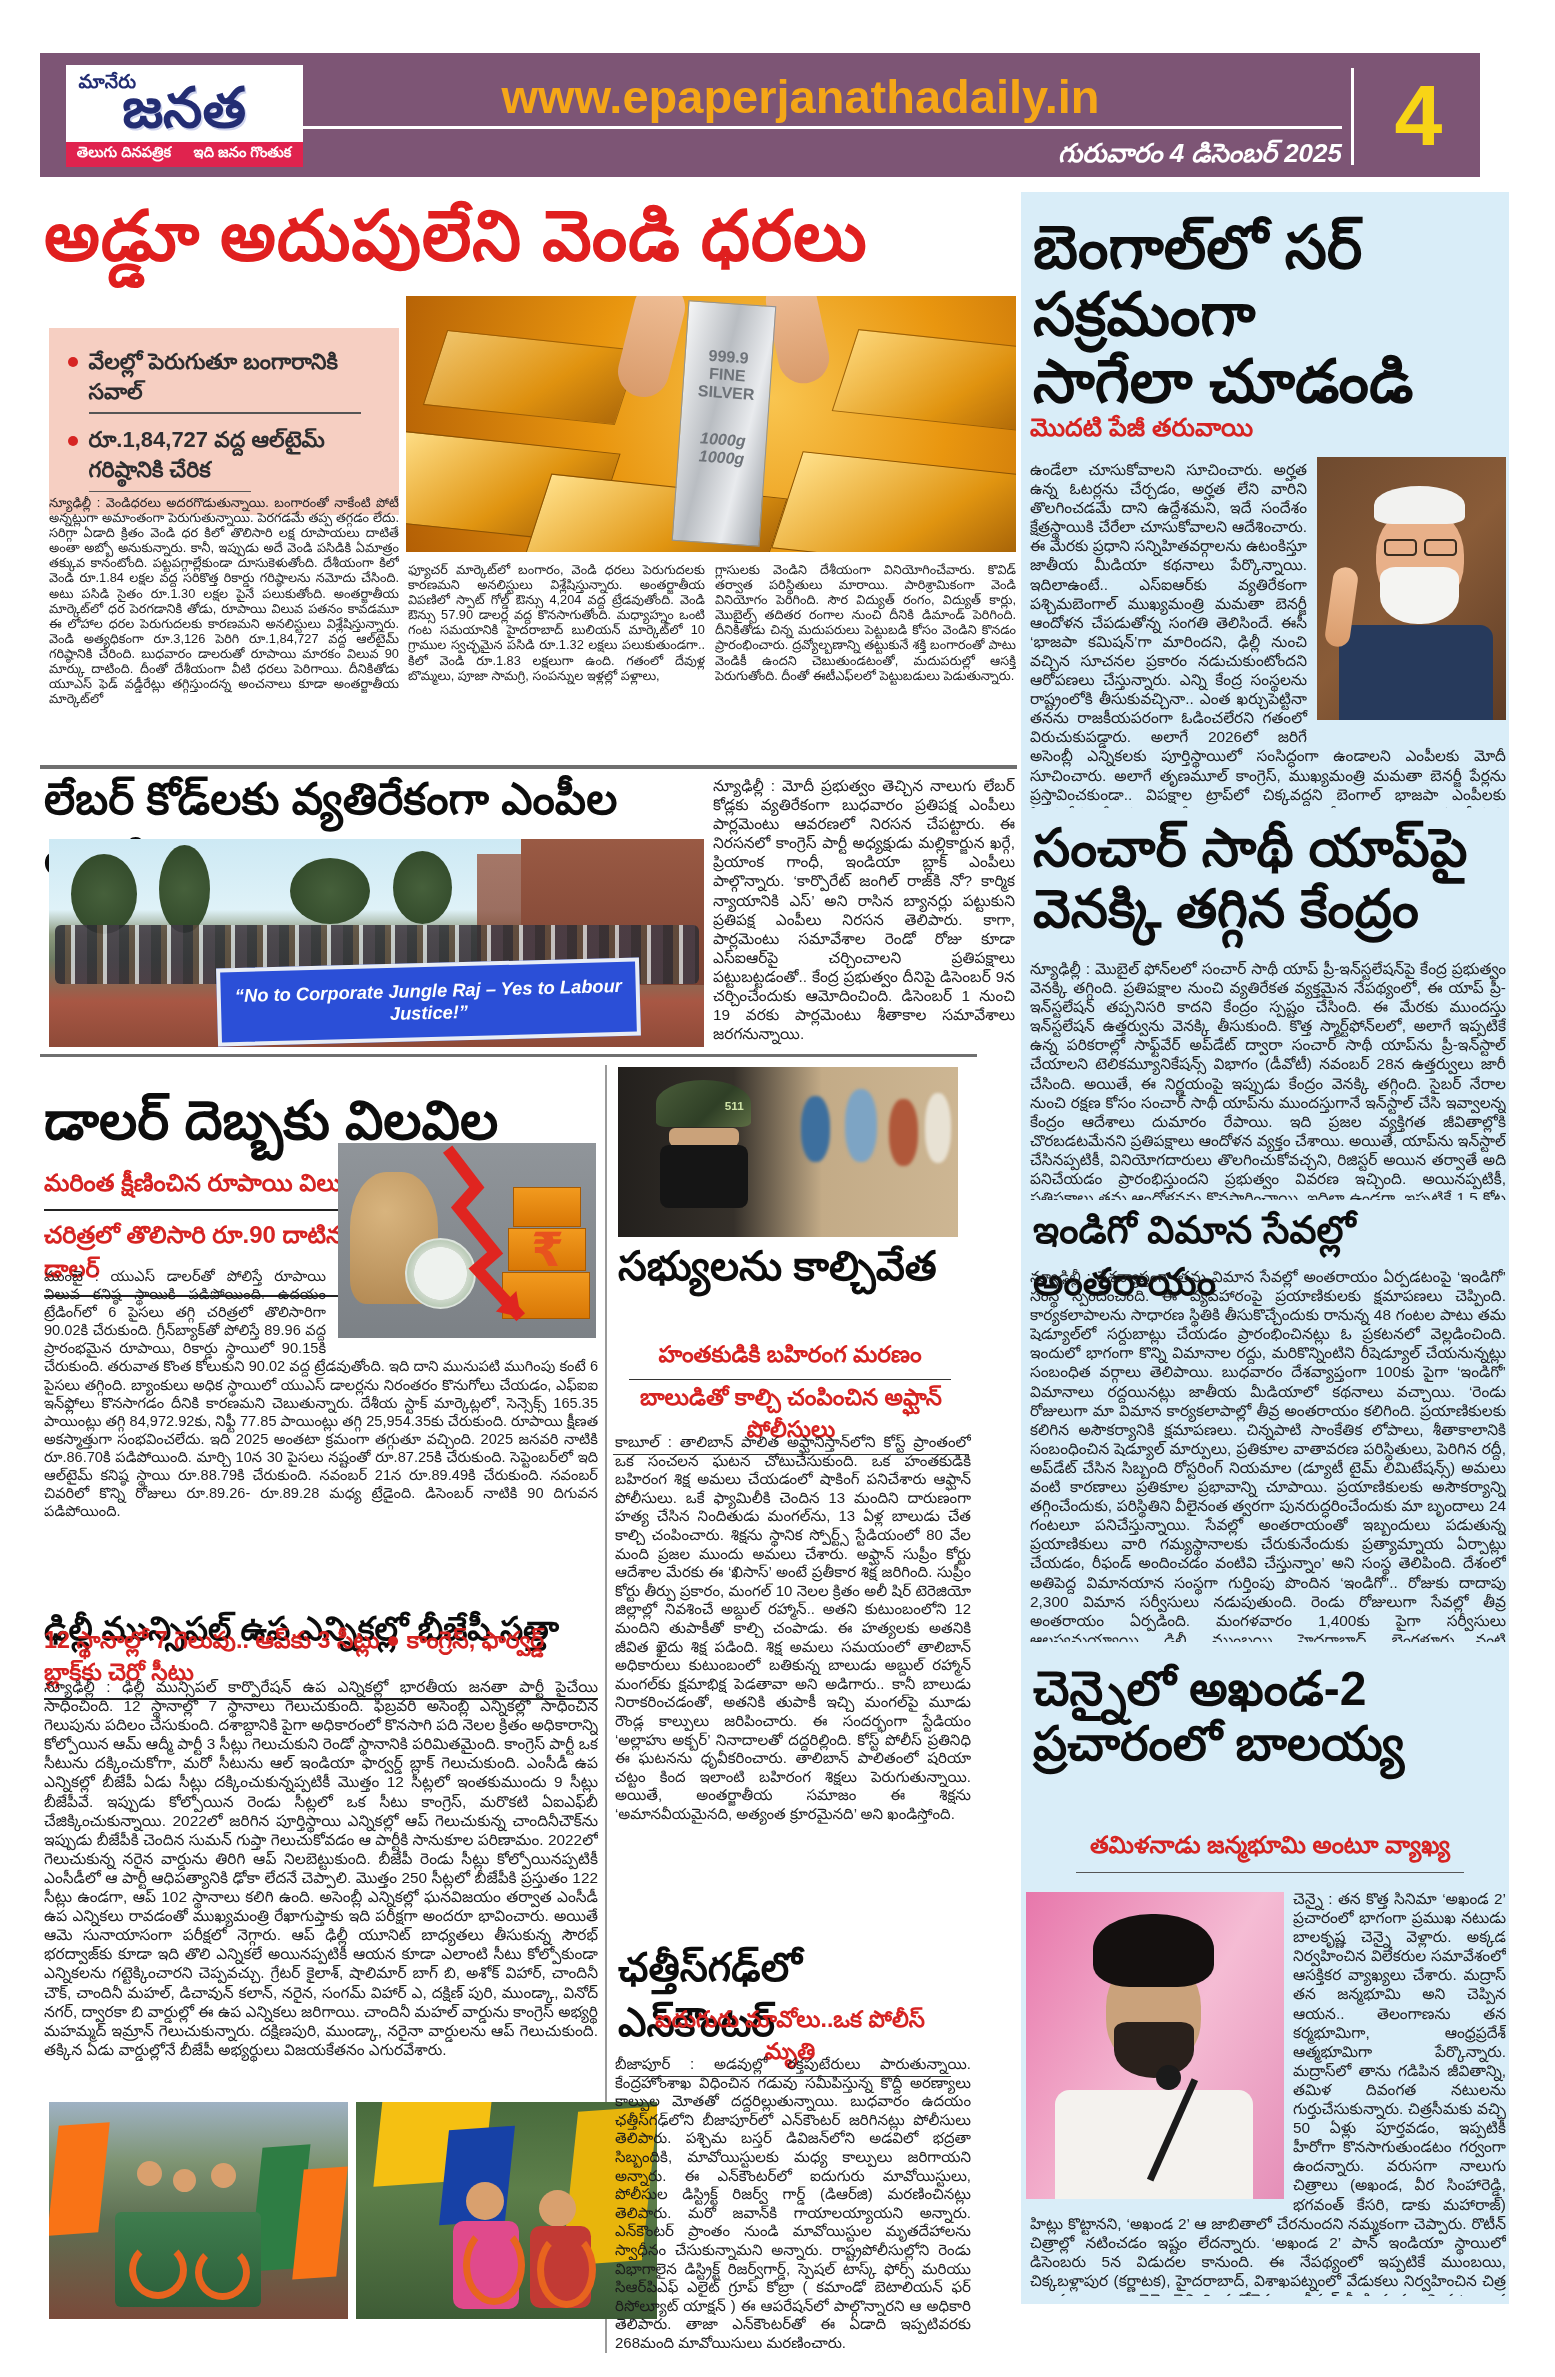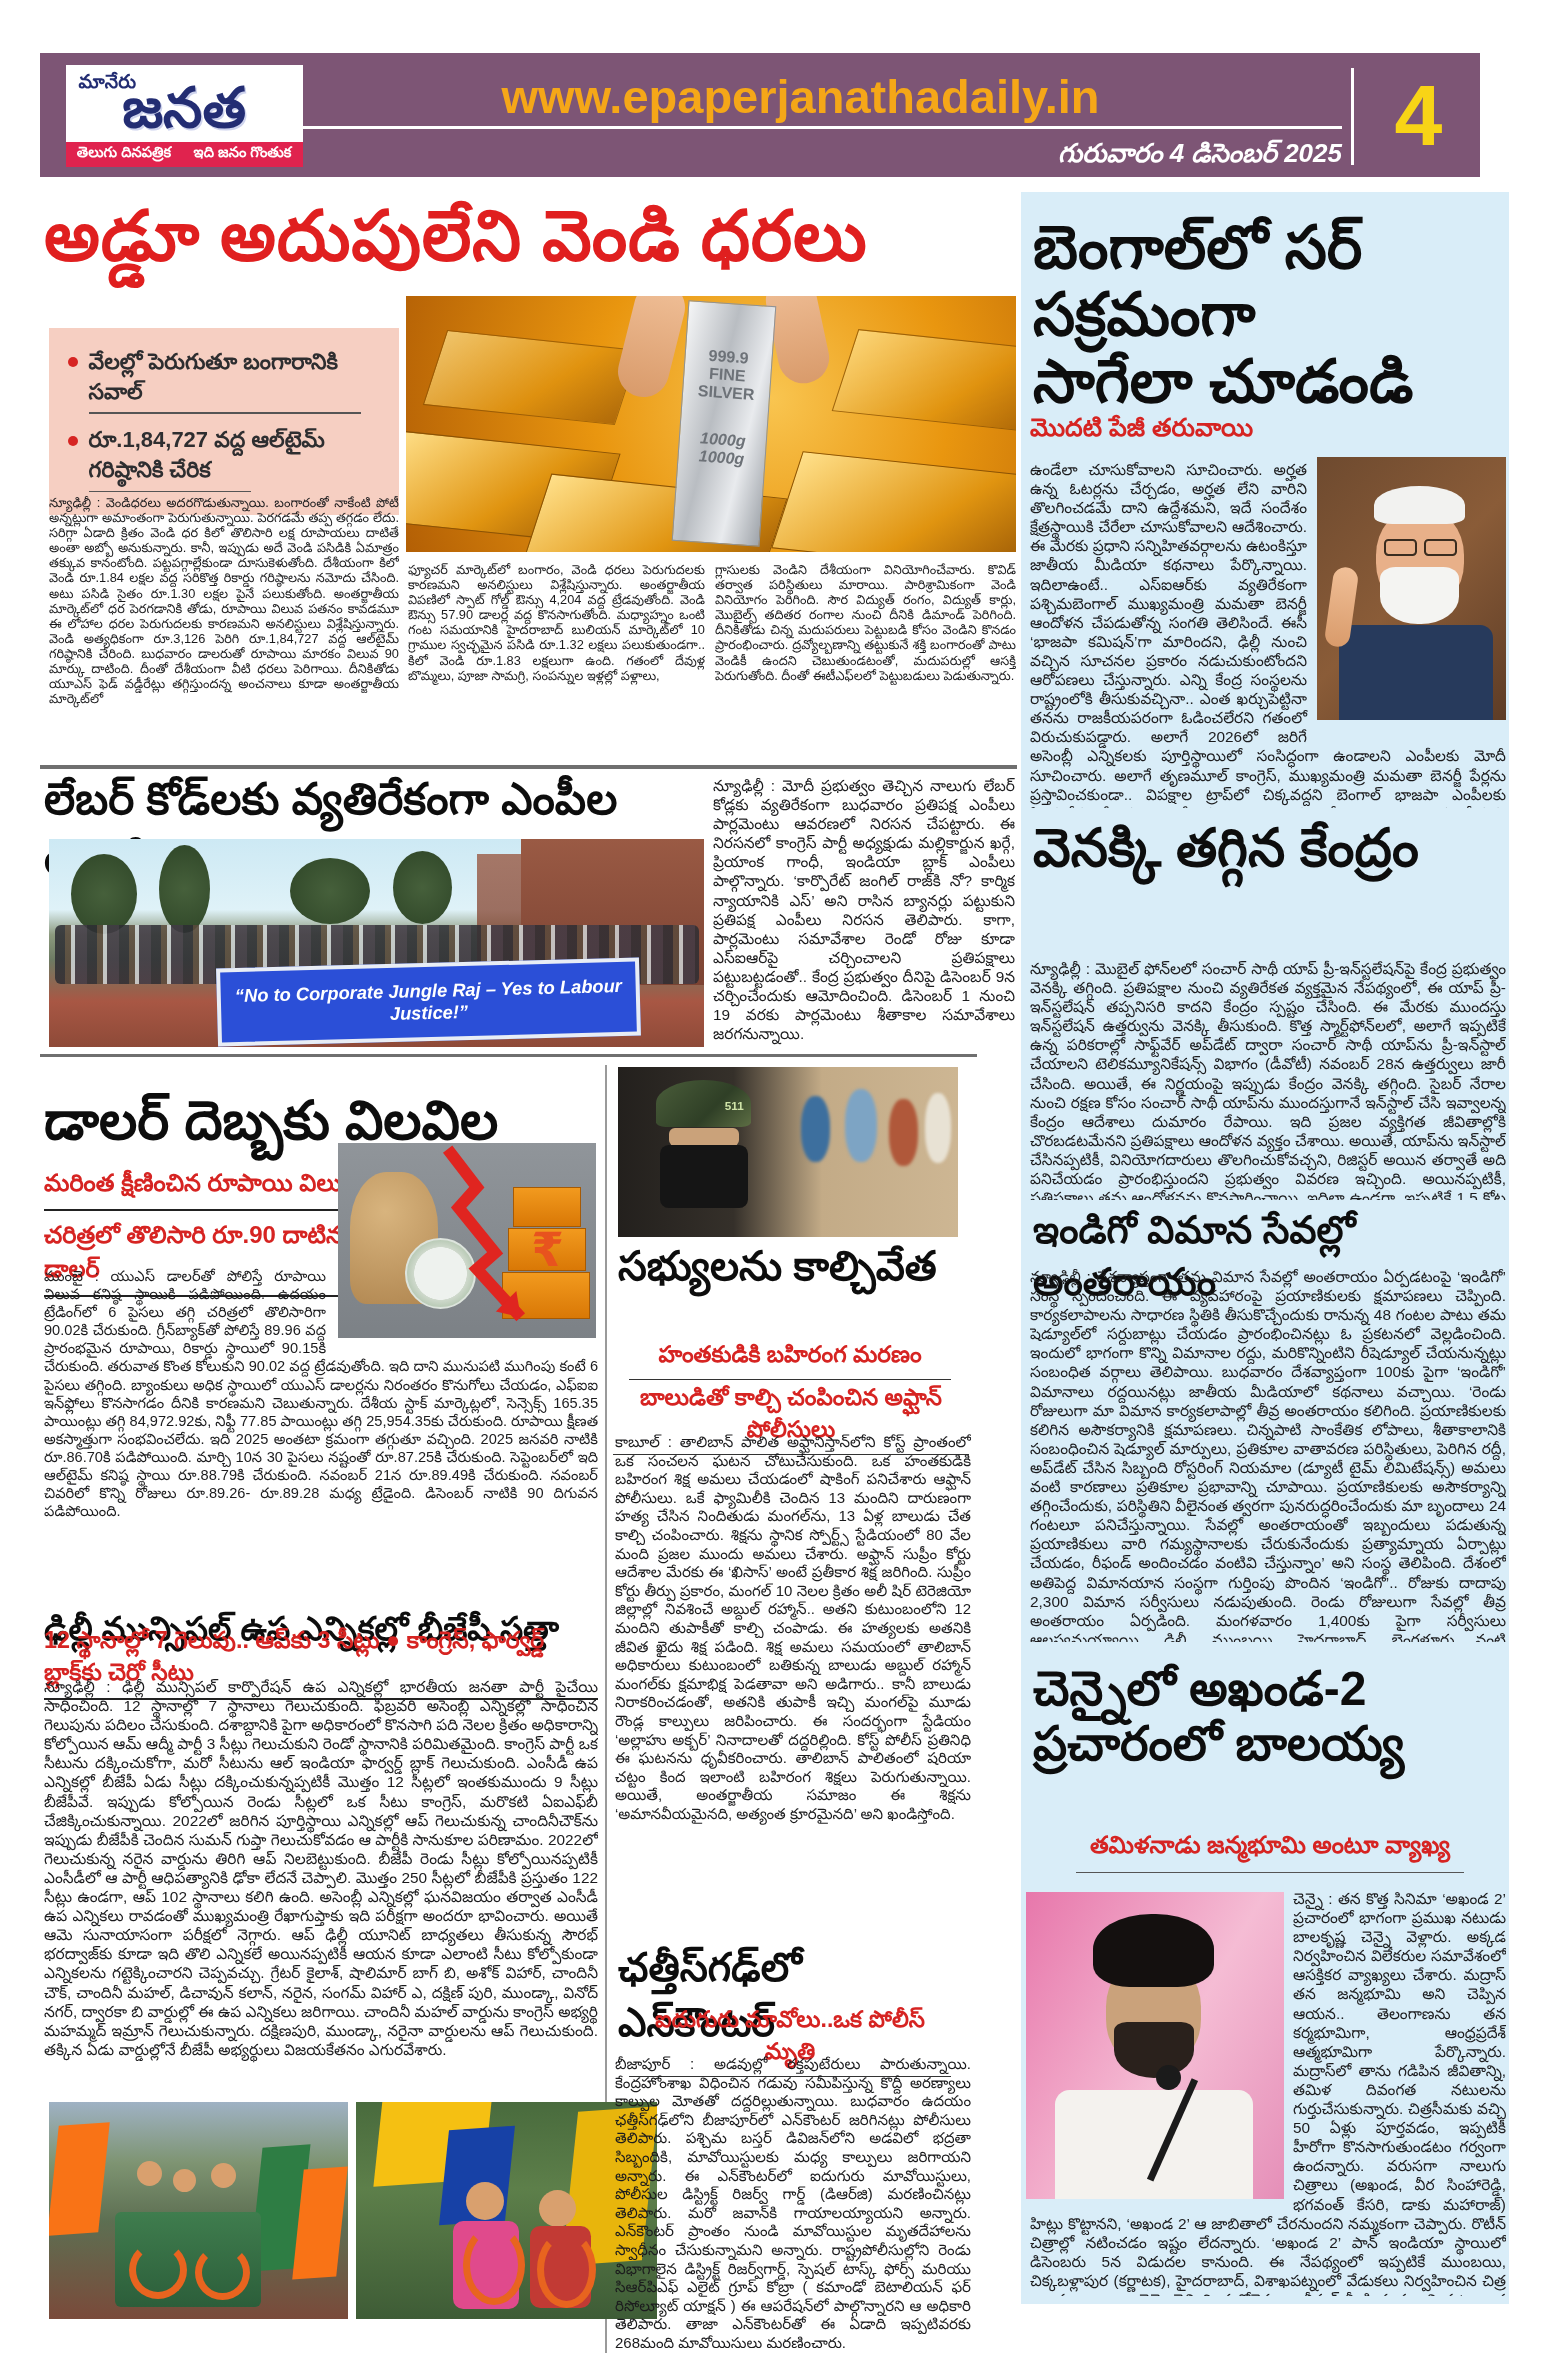--- a/index.html
+++ b/index.html
@@ -247,20 +247,21 @@
     <div style="position:absolute;left:107px;top:82px;width:29px;height:13px;border:2.2px solid #3a2d20;border-radius:4.4px;"></div>
     <div class="finger" style="left:11.7px;top:110px;width:25px;height:80px;transform:rotate(8deg);"></div>
   </div>
 
   <div class="abs bt" style="left:1030px;top:460px;width:476px;height:348px;font-size:15.4px;">
     <div style="float:right;width:199px;height:269px;"></div>
     <span>ఉండేలా చూసుకోవాలని సూచించారు. అర్హత ఉన్న ఓటర్లను చేర్చడం, అర్హత లేని వారిని తొలగించడమే దాని ఉద్దేశమని, ఇదే సందేశం క్షేత్రస్థాయికి చేరేలా చూసుకోవాలని ఆదేశించారు. ఈ మేరకు ప్రధాని సన్నిహితవర్గాలను ఉటంకిస్తూ జాతీయ మీడియా కథనాలు పేర్కొన్నాయి. ఇదిలాఉంటే.. ఎస్ఐఆర్‌కు వ్యతిరేకంగా పశ్చిమబెంగాల్ ముఖ్యమంత్రి మమతా బెనర్జీ ఆందోళన చేపడుతోన్న సంగతి తెలిసిందే. ఈసీ ‘భాజపా కమిషన్’గా మారిందని, ఢిల్లీ నుంచి వచ్చిన సూచనల ప్రకారం నడుచుకుంటోందని ఆరోపణలు చేస్తున్నారు. ఎన్ని కేంద్ర సంస్థలను రాష్ట్రంలోకి తీసుకువచ్చినా.. ఎంత ఖర్చుపెట్టినా తనను రాజకీయపరంగా ఓడించలేరని గతంలో విరుచుకుపడ్డారు. అలాగే 2026లో జరిగే అసెంబ్లీ ఎన్నికలకు పూర్తిస్థాయిలో సంసిద్ధంగా ఉండాలని ఎంపీలకు మోదీ సూచించారు. అలాగే తృణమూల్ కాంగ్రెస్, ముఖ్యమంత్రి మమతా బెనర్జీ పేర్లను ప్రస్తావించకుండా.. విపక్షాల ట్రాప్‌లో చిక్కవద్దని బెంగాల్ భాజపా ఎంపీలకు హితబోధ చేశారు. అంతేగాకుండా ఆ రాష్ట్రంలో భాజపా ఎదిగిన తీరును ప్రస్తావించారు. 2011లో అసెంబ్లీలో ముగ్గురు ఎమ్మెల్యేలు మాత్రమే ఉన్నారని గుర్తుచేశారు. 2021లో ఆ సంఖ్య 65కు చేరింది. స్థానిక అంశాలపై ఫీడ్‌బ్యాక్ ఇవ్వాలని ఎంపీలతో పేర్కొన్నారు. కాగా.. కేంద్ర ఎన్నికల సంఘం నిర్వహిస్తోన్న ఎస్ఐఆర్‌ను విపక్షాలు తొలి నుంచి వ్యతిరేకిస్తున్నాయి. ఈ నేపథ్యంలో మోదీ స్పందన వచ్చింది.</span>
   </div>
 
   <div class="abs hl-black" style="left:1033px;top:818px;width:468px;font-size:53px;line-height:1.15;">
+    <div>సంచార్ సాథీ యాప్‌పై</div>
     <div>వెనక్కి తగ్గిన కేంద్రం</div>
   </div>
   <div class="abs bt" style="left:1030px;top:959px;width:476px;height:241px;font-size:15.4px;">న్యూఢిల్లీ : మొబైల్ ఫోన్‌లలో సంచార్ సాథీ యాప్ ప్రీ-ఇన్‌స్టలేషన్‌పై కేంద్ర ప్రభుత్వం వెనక్కి తగ్గింది. ప్రతిపక్షాల నుంచి వ్యతిరేకత వ్యక్తమైన నేపథ్యంలో, ఈ యాప్ ప్రీ-ఇన్‌స్టలేషన్ తప్పనిసరి కాదని కేంద్రం స్పష్టం చేసింది. ఈ మేరకు ముందస్తు ఇన్‌స్టలేషన్ ఉత్తర్వును వెనక్కి తీసుకుంది. కొత్త స్మార్ట్‌ఫోన్‌లలో, అలాగే ఇప్పటికే ఉన్న పరికరాల్లో సాఫ్ట్‌వేర్ అప్‌డేట్ ద్వారా సంచార్ సాథీ యాప్‌ను ప్రీ-ఇన్‌స్టాల్ చేయాలని టెలికమ్యూనికేషన్స్ విభాగం (డీవోటీ) నవంబర్ 28న ఉత్తర్వులు జారీ చేసింది. అయితే, ఈ నిర్ణయంపై ఇప్పుడు కేంద్రం వెనక్కి తగ్గింది. సైబర్ నేరాల నుంచి రక్షణ కోసం సంచార్ సాథీ యాప్‌ను ముందస్తుగానే ఇన్‌స్టాల్ చేసి ఇవ్వాలన్న కేంద్రం ఆదేశాలు దుమారం రేపాయి. ఇది ప్రజల వ్యక్తిగత జీవితాల్లోకి చొరబడటమేనని ప్రతిపక్షాలు ఆందోళన వ్యక్తం చేశాయి. అయితే, యాప్‌ను ఇన్‌స్టాల్ చేసినప్పటికీ, వినియోగదారులు తొలగించుకోవచ్చని, రిజిస్టర్ అయిన తర్వాతే అది పనిచేయడం ప్రారంభిస్తుందని ప్రభుత్వం వివరణ ఇచ్చింది. అయినప్పటికీ, ప్రతిపక్షాలు తమ ఆందోళనను కొనసాగించాయి. ఇదిలా ఉండగా, ఇప్పటికే 1.5 కోట్ల మందికి పైగా సంచార్ సాథీ యాప్‌ను డౌన్‌లోడ్ చేసుకున్నారు.</div>
 
   <div class="abs hl-black" style="left:1033px;top:1209px;width:468px;font-size:38px;">ఇండిగో విమాన సేవల్లో అంతరాయం</div>
   <div class="abs bt" style="left:1030px;top:1267px;width:476px;height:375px;font-size:15.4px;">న్యూఢిల్లీ : దేశవ్యాప్తంగా తమ విమాన సేవల్లో అంతరాయం ఏర్పడటంపై ‘ఇండిగో’ సంస్థ స్పందించింది. ఈ వ్యవహారంపై ప్రయాణికులకు క్షమాపణలు చెప్పింది. కార్యకలాపాలను సాధారణ స్థితికి తీసుకొచ్చేందుకు రానున్న 48 గంటల పాటు తమ షెడ్యూల్‌లో సర్దుబాట్లు చేయడం ప్రారంభించినట్లు ఓ ప్రకటనలో వెల్లడించింది. ఇందులో భాగంగా కొన్ని విమానాల రద్దు, మరికొన్నింటిని రీషెడ్యూల్ చేయనున్నట్లు సంబంధిత వర్గాలు తెలిపాయి. బుధవారం దేశవ్యాప్తంగా 100కు పైగా ‘ఇండిగో’ విమానాలు రద్దయినట్లు జాతీయ మీడియాలో కథనాలు వచ్చాయి. ‘రెండు రోజులుగా మా విమాన కార్యకలాపాల్లో తీవ్ర అంతరాయం కలిగింది. ప్రయాణికులకు కలిగిన అసౌకర్యానికి క్షమాపణలు. చిన్నపాటి సాంకేతిక లోపాలు, శీతాకాలానికి సంబంధించిన షెడ్యూల్ మార్పులు, ప్రతికూల వాతావరణ పరిస్థితులు, పెరిగిన రద్దీ, అప్‌డేట్ చేసిన సిబ్బంది రోస్టరింగ్ నియమాల (డ్యూటీ టైమ్ లిమిటేషన్స్) అమలు వంటి కారణాలు ప్రతికూల ప్రభావాన్ని చూపాయి. ప్రయాణికులకు అసౌకర్యాన్ని తగ్గించేందుకు, పరిస్థితిని వీలైనంత త్వరగా పునరుద్ధరించేందుకు మా బృందాలు 24 గంటలూ పనిచేస్తున్నాయి. సేవల్లో అంతరాయంతో ఇబ్బందులు పడుతున్న ప్రయాణికులు వారి గమ్యస్థానాలకు చేరుకునేందుకు ప్రత్యామ్నాయ ఏర్పాట్లు చేయడం, రీఫండ్ అందించడం వంటివి చేస్తున్నాం’ అని సంస్థ తెలిపింది. దేశంలో అతిపెద్ద విమానయాన సంస్థగా గుర్తింపు పొందిన ‘ఇండిగో’.. రోజుకు దాదాపు 2,300 విమాన సర్వీసులు నడుపుతుంది. రెండు రోజులుగా సేవల్లో తీవ్ర అంతరాయం ఏర్పడింది. మంగళవారం 1,400కు పైగా సర్వీసులు ఆలస్యమయ్యాయి. ఢిల్లీ, ముంబయి, హైదరాబాద్, బెంగళూరు వంటి విమానాశ్రయాల్లో బుధవారం 100కుపైగా సర్వీసులను రద్దు చేసినట్లు సమాచారం. అదేవిధంగా పదులకొద్దీ విమానాలు ఆలస్యంగా నడిచాయి.</div>
 
   <div class="abs hl-black" style="left:1033px;top:1661px;width:468px;font-size:48px;line-height:1.15;">
     <div>చెన్నైలో అఖండ-2</div>
     <div>ప్రచారంలో బాలయ్య</div>

